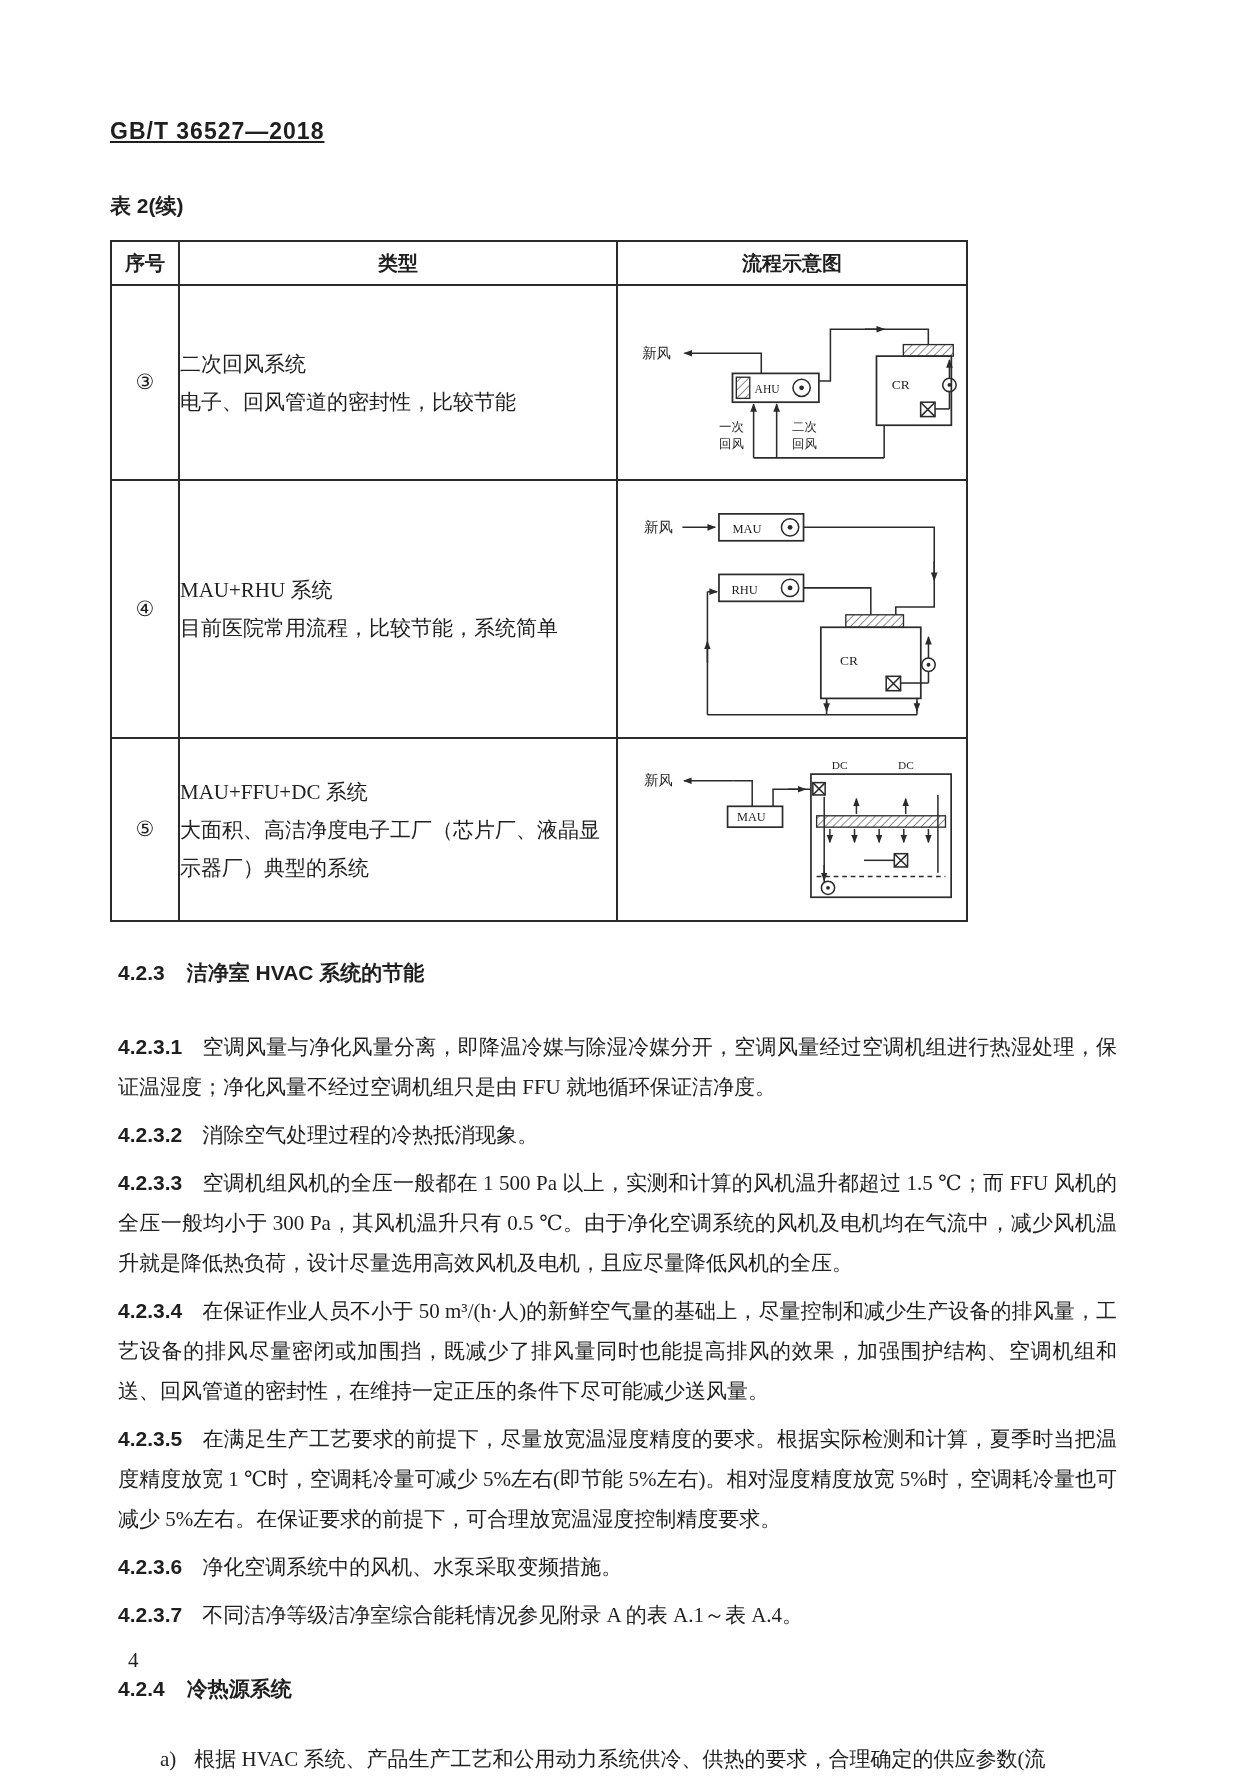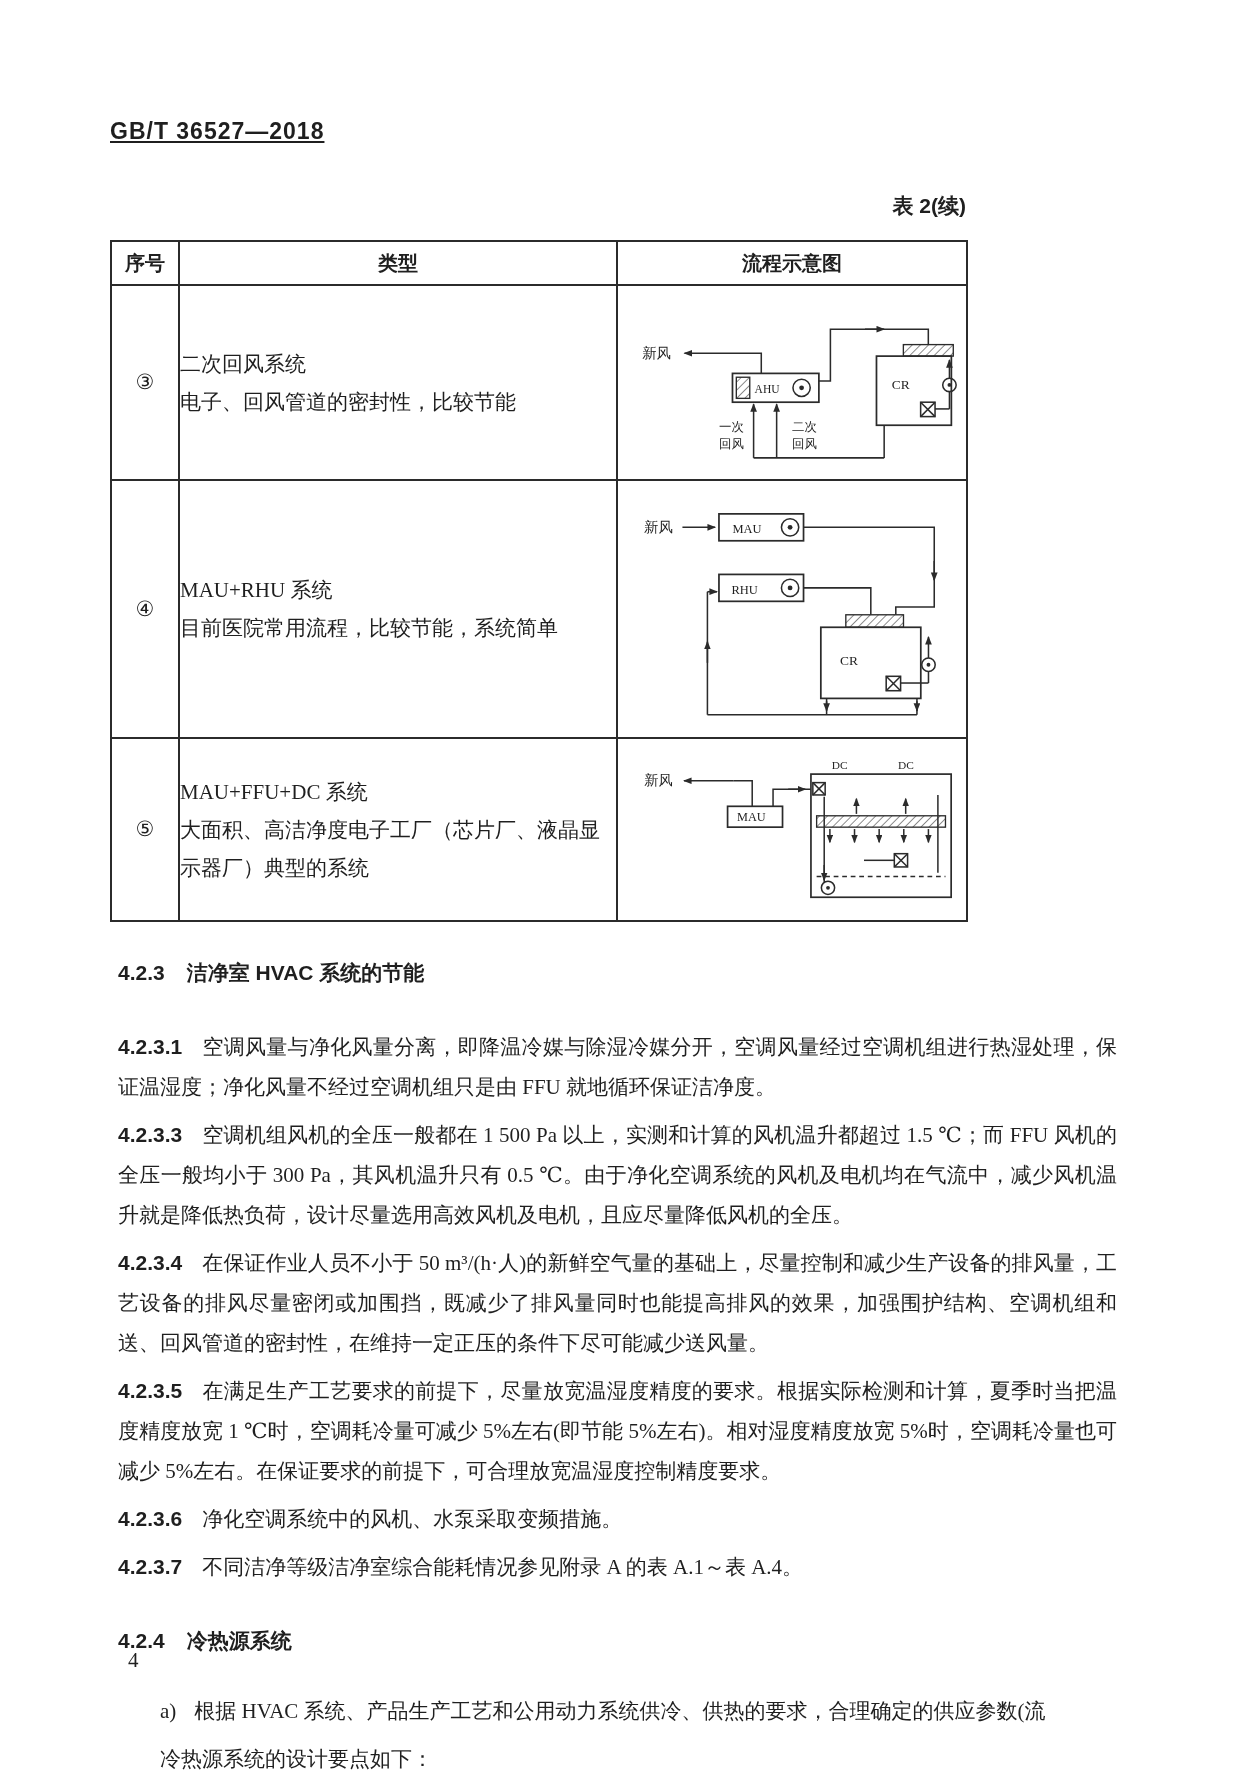--- a/index.html
+++ b/index.html
@@ -13,21 +13,21 @@
     overflow:hidden;
     box-sizing:border-box;
   }
   .doc-number{
     position:absolute;left:110px;top:118px;
     font-family:"Liberation Sans","DejaVu Sans",sans-serif;
     font-weight:bold;font-size:23px;letter-spacing:1px;text-decoration:underline;
   }
   .table-title{
     position:absolute;left:110px;top:192px;width:856px;
-    text-align:right;font-weight:bold;font-size:21px;
+    text-align:left;font-weight:bold;font-size:21px;
     font-family:"Liberation Sans","DejaVu Sans",sans-serif;
   }
   table.flowtable{
     position:absolute;left:110px;top:240px;
     width:856px;border-collapse:collapse;table-layout:fixed;
   }
   table.flowtable th, table.flowtable td{
     border:2px solid #2b2b2b;
     font-size:21px;
     vertical-align:middle;
@@ -249,20 +249,21 @@
         </svg>
       </td>
     </tr>
   </tbody>
     </table>
 
   <div class="body-text">
     <p class="h-sec"><span class="num">4.2.3</span><span>洁净室 HVAC 系统的节能</span></p>
     <div class="gap-m"></div>
     <p><span class="cnum">4.2.3.1</span><span>空调风量与净化风量分离，即降温冷媒与除湿冷媒分开，空调风量经过空调机组进行热湿处理，保证温湿度；净化风量不经过空调机组只是由 FFU 就地循环保证洁净度。</span></p>
+    <p><span class="cnum">4.2.3.2</span><span>消除空气处理过程的冷热抵消现象。</span></p>
     <p><span class="cnum">4.2.3.3</span><span>空调机组风机的全压一般都在 1 500 Pa 以上，实测和计算的风机温升都超过 1.5 ℃；而 FFU 风机的全压一般均小于 300 Pa，其风机温升只有 0.5 ℃。由于净化空调系统的风机及电机均在气流中，减少风机温升就是降低热负荷，设计尽量选用高效风机及电机，且应尽量降低风机的全压。</span></p>
     <p><span class="cnum">4.2.3.4</span><span>在保证作业人员不小于 50 m³/(h·人)的新鲜空气量的基础上，尽量控制和减少生产设备的排风量，工艺设备的排风尽量密闭或加围挡，既减少了排风量同时也能提高排风的效果，加强围护结构、空调机组和送、回风管道的密封性，在维持一定正压的条件下尽可能减少送风量。</span></p>
     <p><span class="cnum">4.2.3.5</span><span>在满足生产工艺要求的前提下，尽量放宽温湿度精度的要求。根据实际检测和计算，夏季时当把温度精度放宽 1 ℃时，空调耗冷量可减少 5%左右(即节能 5%左右)。相对湿度精度放宽 5%时，空调耗冷量也可减少 5%左右。在保证要求的前提下，可合理放宽温湿度控制精度要求。</span></p>
     <p><span class="cnum">4.2.3.6</span><span>净化空调系统中的风机、水泵采取变频措施。</span></p>
     <p><span class="cnum">4.2.3.7</span><span>不同洁净等级洁净室综合能耗情况参见附录 A 的表 A.1～表 A.4。</span></p>
     <div class="gap-m"></div>
     <p class="h-sec"><span class="num">4.2.4</span><span>冷热源系统</span></p>
     <div class="gap-s"></div>
     <p class="indent"><span class="item-label">a)</span><span>根据 HVAC 系统、产品生产工艺和公用动力系统供冷、供热的要求，合理确定的供应参数(流</span></p>
     <p class="indent">冷热源系统的设计要点如下：</p>

